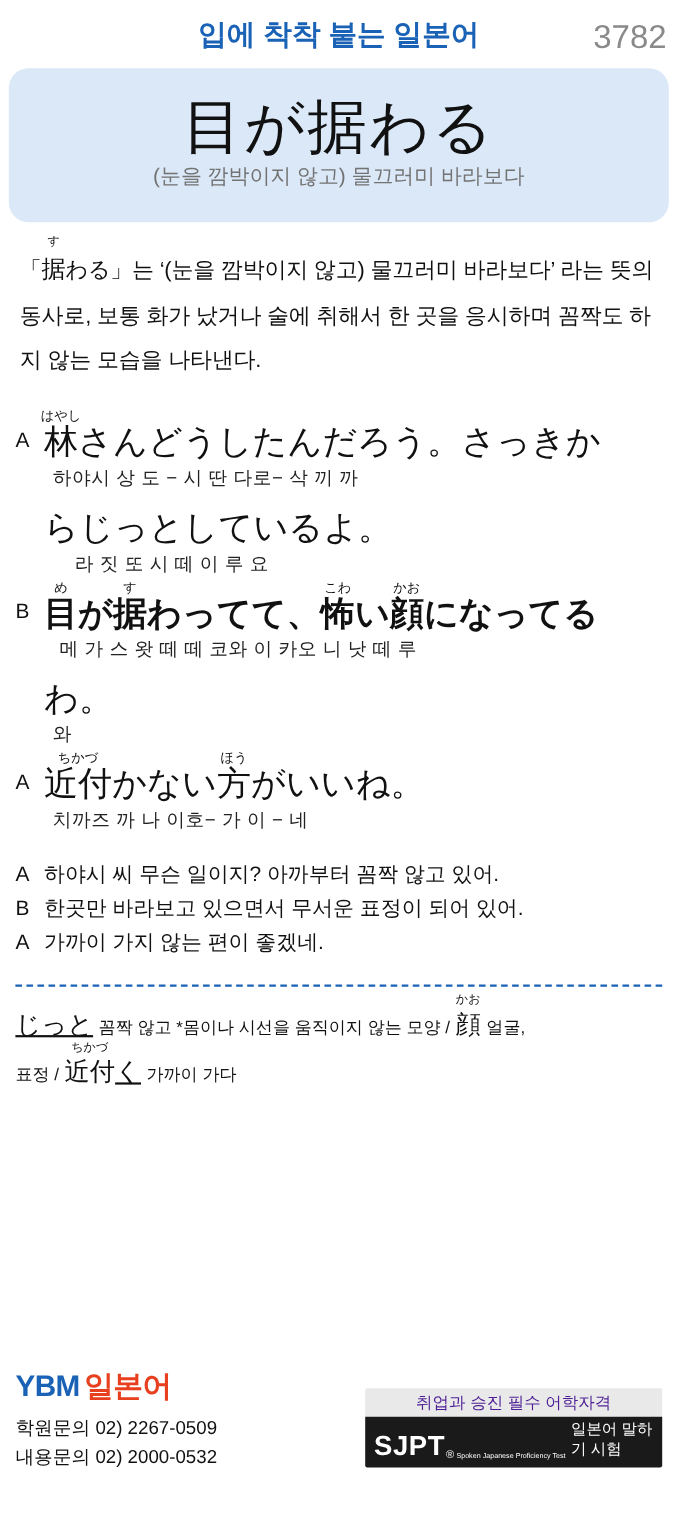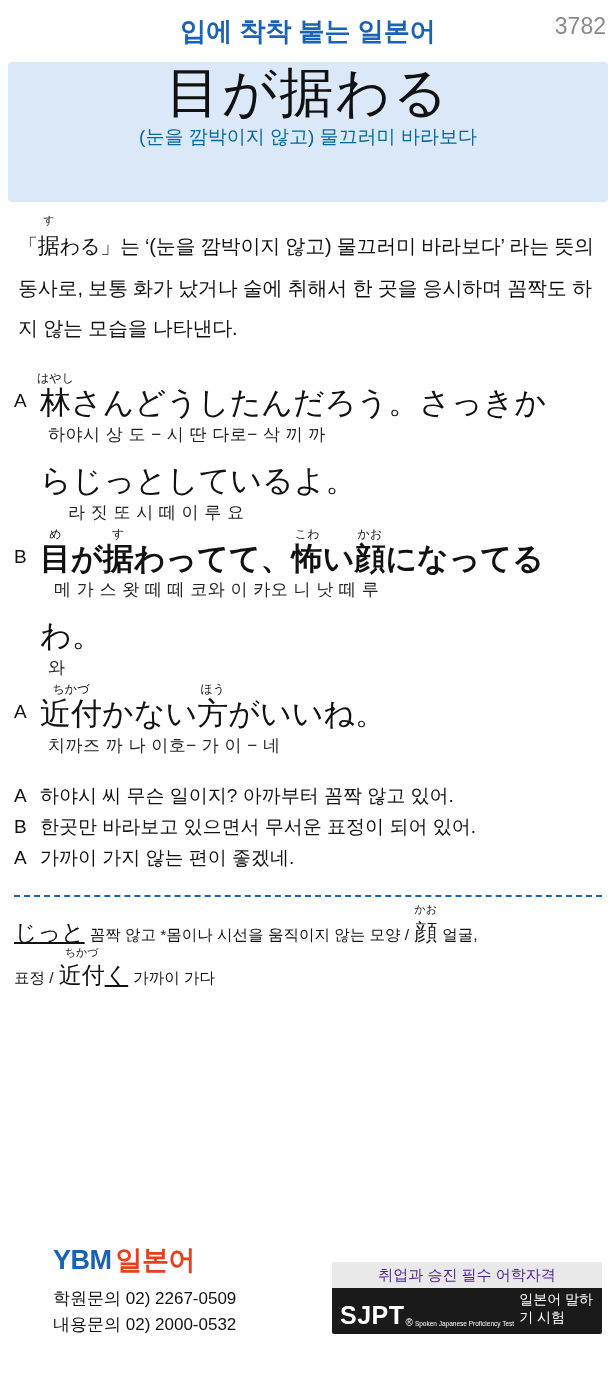--- a/index.html
+++ b/index.html
@@ -29,48 +29,48 @@
   }
   .header-title {
     font-size: 26px;
     font-weight: bold;
     color: #1a62b5;
     letter-spacing: 0px;
   }
   .header-num {
     position: absolute;
     right: 10px;
-    bottom: 22px;
-    font-size: 23px;
+    bottom: 10px;
+    font-size: 30px;
     color: #8a8a8a;
     font-weight: normal;
   }
 
   
   .banner {
     margin: 0 8px;
     background: #dbe8f7;
-    border-radius: 4px;
+    border-radius: 18px;
     height: 140px;
     display: flex;
     flex-direction: column;
     align-items: center;
-    justify-content: flex-start;
+    justify-content: center;
     padding-bottom: 6px;
   }
   .banner-jp {
     font-family: "DejaVu Serif", serif;
     font-size: 54px;
     line-height: 1.15;
     color: #111;
     letter-spacing: 2px;
   }
   .banner-ko {
     font-size: 19px;
-    color: #0369a1;
+    color: #737373;
     margin-top: 0;
   }
 
   
   .explain {
     margin: 22px 18px 0 18px;
     font-size: 20px;
     line-height: 2.0;
     color: #111;
     letter-spacing: -0.2px;
@@ -196,21 +196,20 @@
   }
 
   
   .footer {
     position: absolute;
     left: 0;
     right: 0;
     bottom: 14px;
     height: 120px;
     padding: 0 14px;
-    margin-left: 39px;
   }
   .brand {
     font-size: 27px;
     font-weight: bold;
     letter-spacing: -0.5px;
   }
   .brand .ybm { color: #1a62b5; }
   .brand .jp-red { color: #e8401f; margin-left: 4px; }
   .contact {
     margin-top: 8px;

